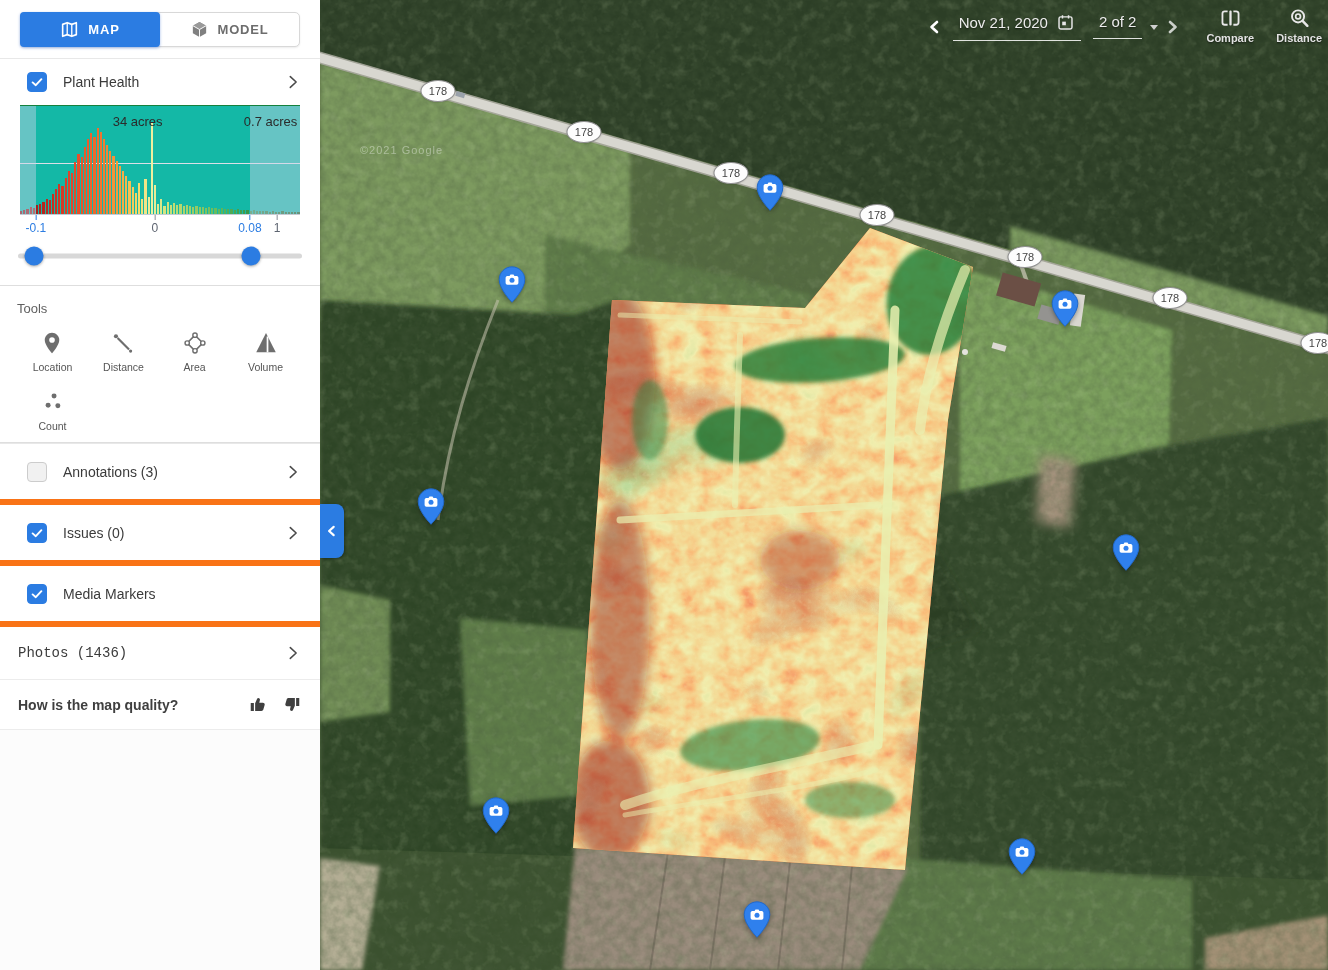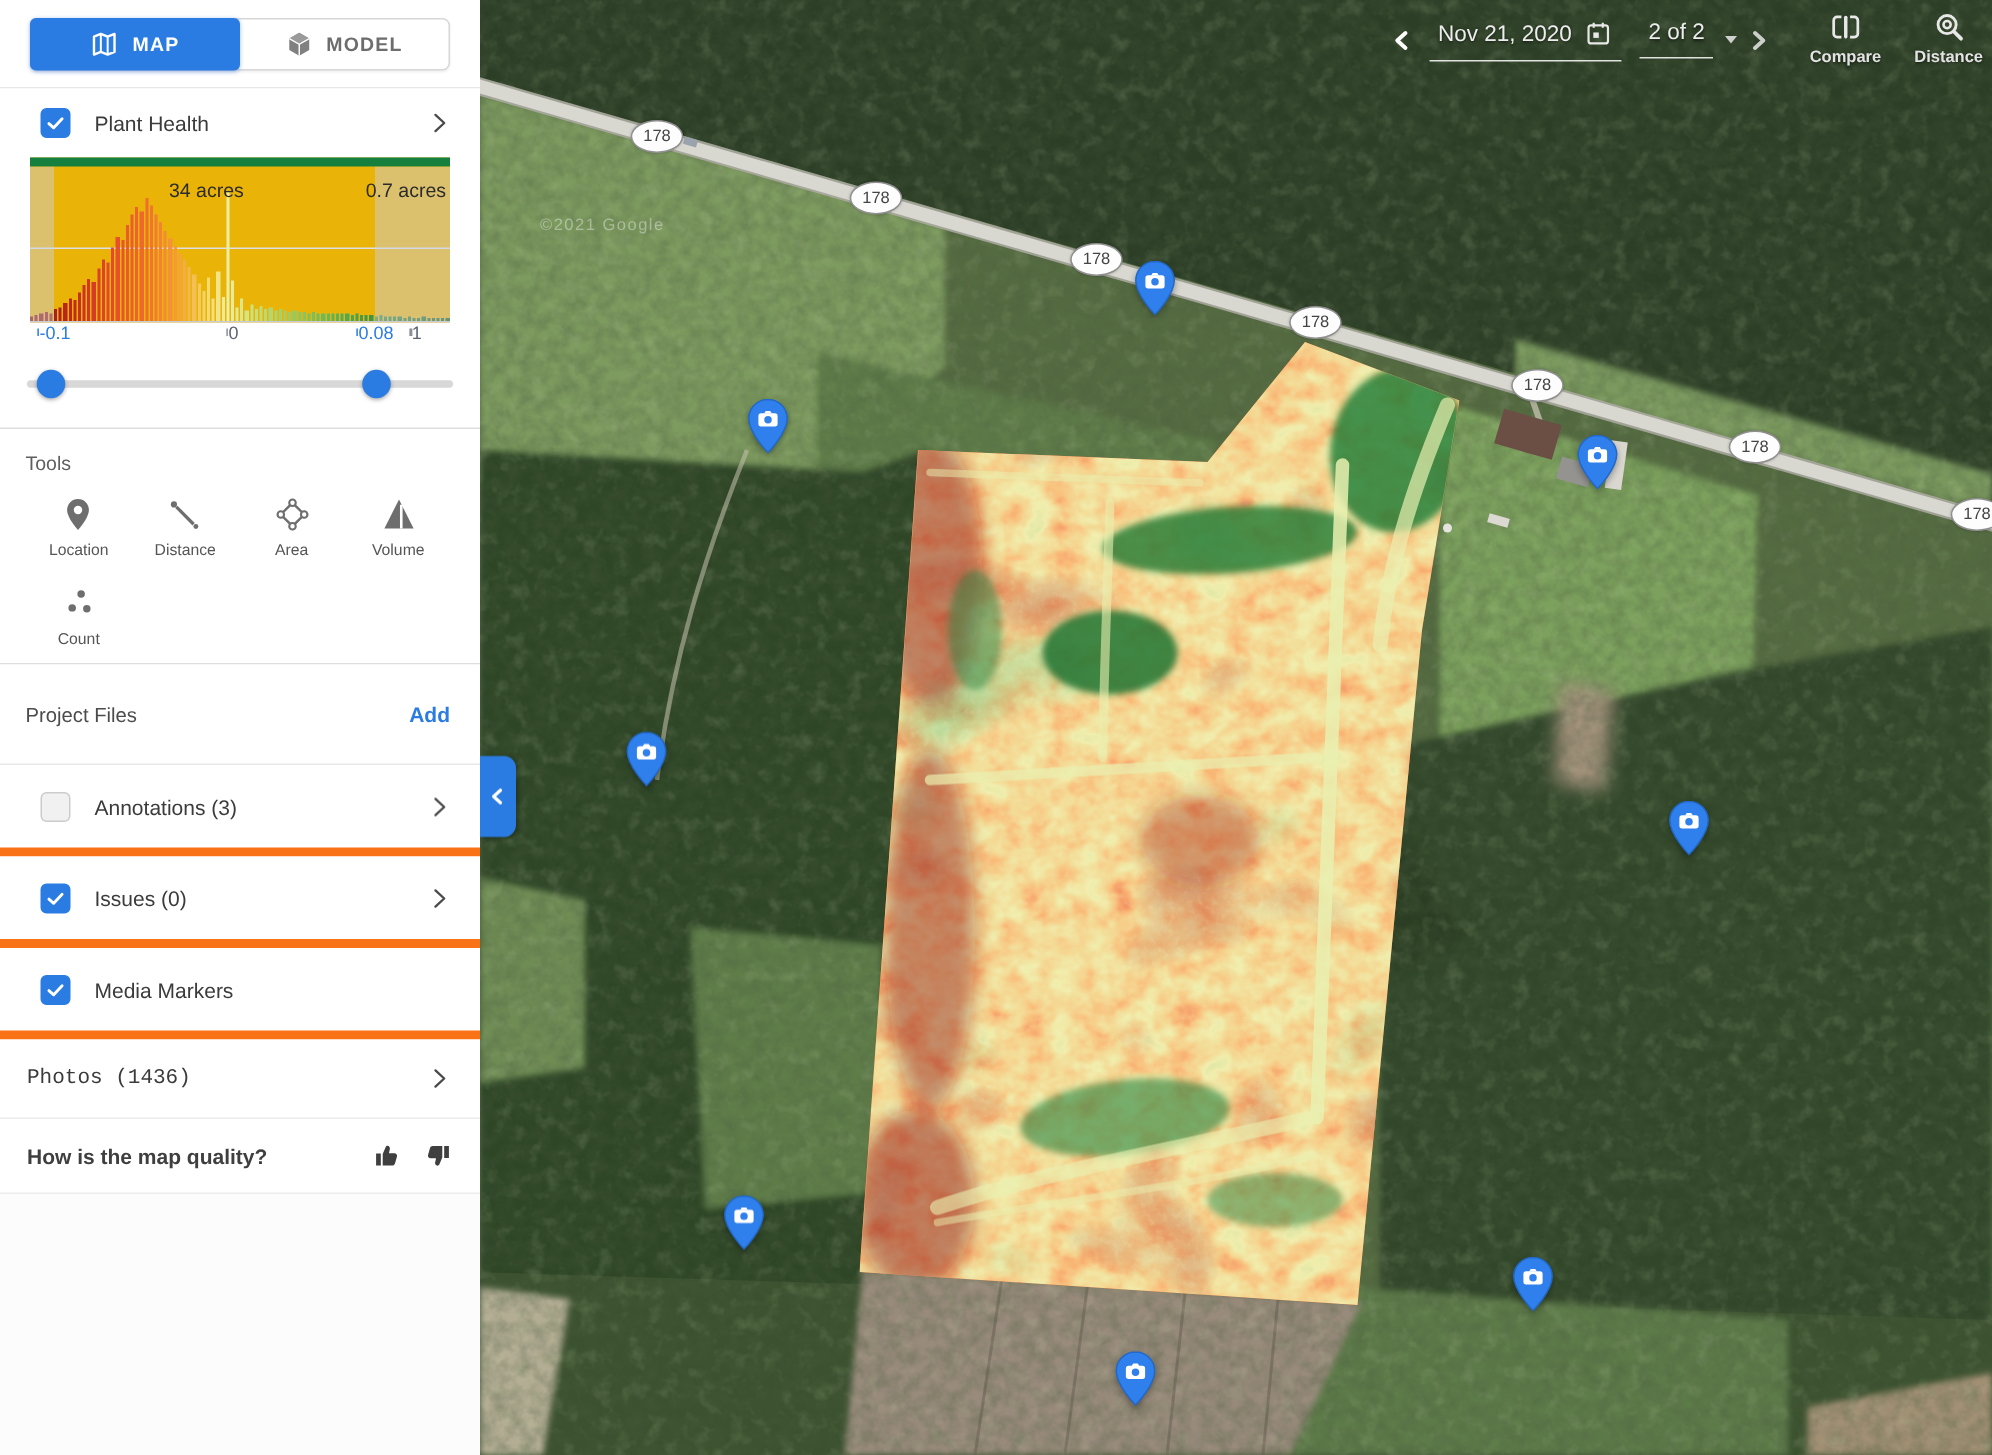--- a/index.html
+++ b/index.html
@@ -27,33 +27,33 @@
     border:1px solid #ccc; flex:0 0 auto; display:flex; align-items:center;
     justify-content:center; cursor:pointer; }
   .cbx.on { background:#2b7ce2; border-color:#2b7ce2; }
   .cbx svg { display:none; }
   .cbx.on svg { display:block; }
 
   .row-plant { height:46px; }
   .row-elev  { height:51px; }
 
   
-  .hist-panel { position:relative; margin:0 20px; height:110px; background:#eab308;
-    border-top:6px solid #15803d; overflow:hidden; }
+  .hist-panel { position:relative; margin:0 20px; height:110px; background:#14b8a6;
+    border-top:1px solid #15803d; overflow:hidden; }
   .hist-dim { position:absolute; top:0; bottom:0; background:rgba(201,211,233,.45); z-index:2; }
   .hist-grid { position:absolute; left:0; right:0; top:52%; height:1px; background:#dcdfe7; }
   .hist-base { position:absolute; left:0; right:0; bottom:0; height:1px; background:#c6cbd5; z-index:3; }
   .hist-bars { position:absolute; left:0; right:0; bottom:1px; top:12px;
     display:flex; align-items:flex-end; gap:1px; z-index:1; }
   .hist-bars .bar { flex:1 1 0; min-width:1px; }
   .hist-ann { position:absolute; top:8px; transform:translateX(-50%);
     font-size:13px; color:#2b2b2b; z-index:4; white-space:nowrap; }
   .hist-axis { position:relative; margin:0 20px; height:23px; }
   .hist-axis .tick { position:absolute; top:0; transform:translateX(-50%);
-    display:flex; flex-direction:row; align-items:center; font-size:12px; color:#5d6470; }
+    display:flex; flex-direction:column; align-items:center; font-size:12px; color:#5d6470; }
   .hist-axis .tick i { width:1.5px; height:5px; background:#8a8f99; display:block; margin-bottom:1px; }
   .hist-axis .tick.accent { color:#2b7ce2; }
   .hist-axis .tick.accent i { background:#2b7ce2; }
   .hist-slider { position:relative; margin:4px 18px 6px 18px; height:28px; }
   .sl-track { position:absolute; left:0; right:0; top:50%; height:5px;
     transform:translateY(-50%); border-radius:3px; background:#d8d8d8; }
   .sl-handle { position:absolute; top:50%; width:19px; height:19px; border-radius:50%;
     background:#2b7ce2; transform:translate(-50%,-50%); cursor:pointer;
     box-shadow:0 1px 3px rgba(0,0,0,.35); z-index:2; }
 
@@ -382,24 +382,20 @@
         <div class="tool">
           <svg width="26" height="26">
               <use href="#ic-count"></use>
             </svg>
           <span class="tlabel">Count</span>
         </div>
       </div>
     </div>
     <div class="divider-gap" style="margin-top:0"></div>
 
-    <div class="srow row-pf">
-      <span class="pf-label">Project Files</span>
-      <span class="pf-add">Add</span>
-    </div>
     <div class="divider"></div>
 
     <div class="srow row-layer">
       <span class="cbx"></span>
       <span class="lbl">Annotations (3)</span>
       <span class="chev">
           <svg width="18" height="18">
             <use href="#ic-chev-r"></use>
           </svg>
         </span>

